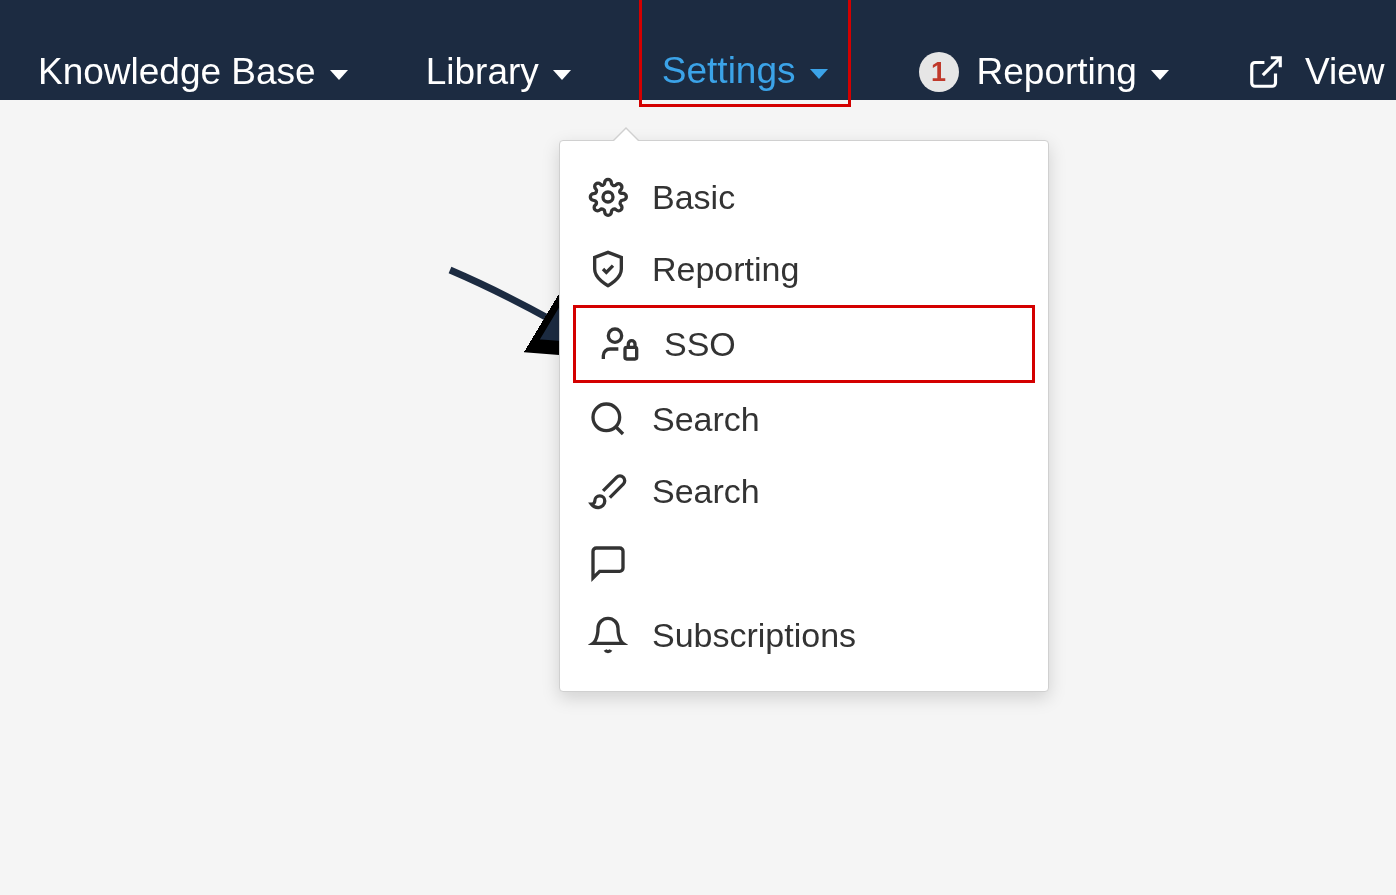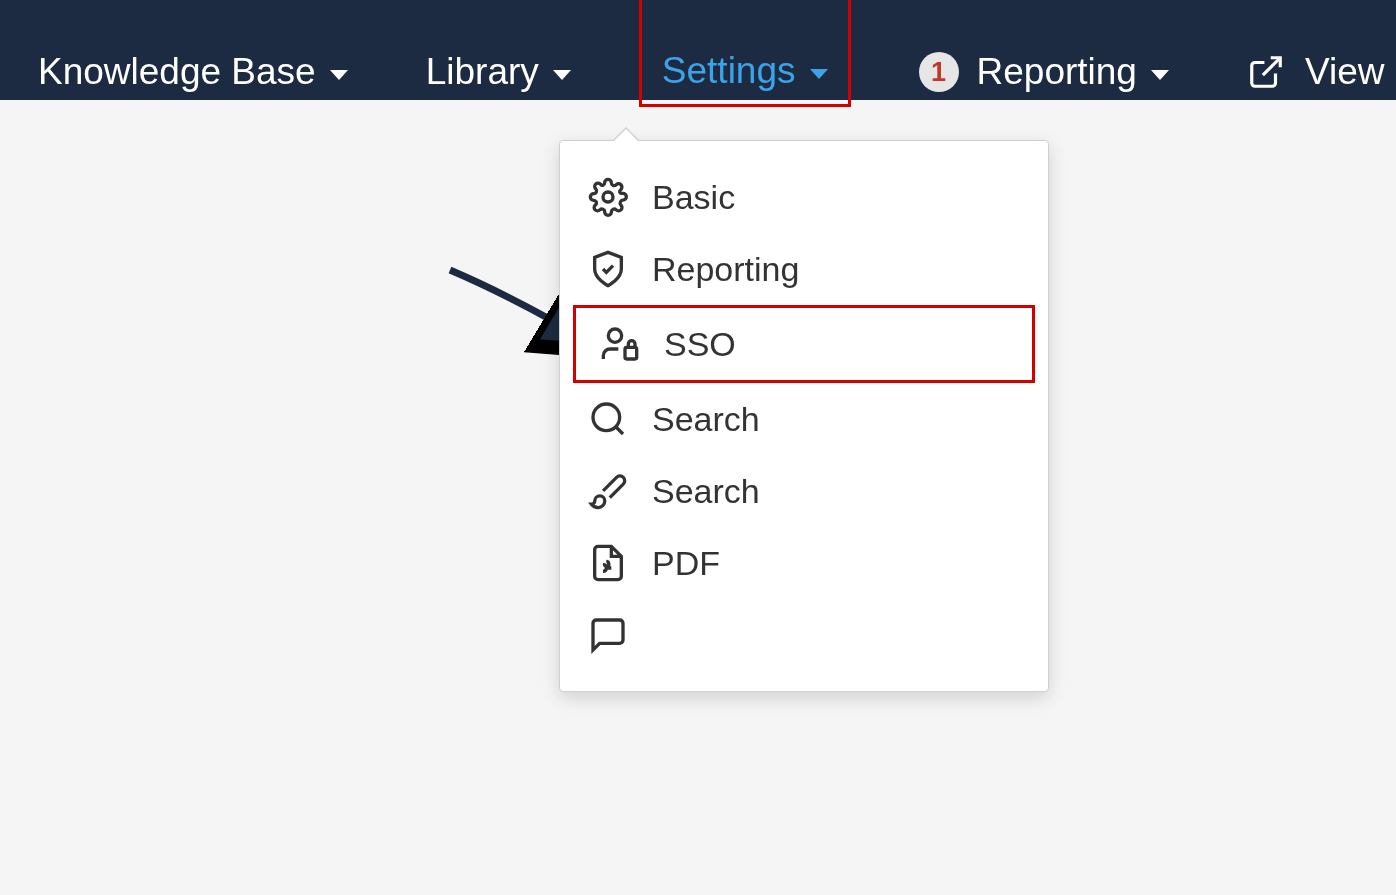--- a/index.html
+++ b/index.html
@@ -273,34 +273,33 @@
       <span class="mi-icon">
         <svg viewBox="0 0 24 24" width="40" height="40">
             <path d="M9.06 11.9l8.07-8.06a2.85 2.85 0 1 1 4.03 4.03l-8.06 8.07"></path>
             <path d="M7.07 14.94c-1.66 0-3 1.35-3 3 0 1.31-1.16 2-2 2 .92 1.22 2.49 2 4 2 2.21 0 4-1.79 4-4 0-1.65-1.34-3-3-3z"></path>
           </svg>
       </span>
       <span>Search</span>
     </div>
 
 
-    <div class="menu-item">
-      <span class="mi-icon">
-        <svg viewBox="0 0 24 24" width="40" height="40">
-            <path d="M14 2H6a2 2 0 0 0-2 2v16a2 2 0 0 0 2 2h12a2 2 0 0 0 2-2V8z"></path>
-            <polyline points="14 2 14 8 20 8"></polyline>
-            <path d="M9 13c1 0 2 .5 2 2s-1 2-2 2m2-2h3m-3-4c2 0 2 4 0 4"></path>
-          </svg>
-      </span>
-      <span>PDF</span>
-    </div>
 
     <div class="menu-item">
       <span class="mi-icon">
         <svg viewBox="0 0 24 24" width="40" height="40">
             <path d="M21 15a2 2 0 0 1-2 2H7l-4 4V5a2 2 0 0 1 2-2h14a2 2 0 0 1 2 2z"></path>
           </svg>
       </span>
     </div>
 
+    <div class="menu-item">
+      <span class="mi-icon">
+        <svg viewBox="0 0 24 24" width="40" height="40">
+            <path d="M18 8a6 6 0 0 0-12 0c0 7-3 9-3 9h18s-3-2-3-9"></path>
+            <path d="M13.73 21a2 2 0 0 1-3.46 0"></path>
+          </svg>
+      </span>
+      <span>Subscriptions</span>
+    </div>
 
   </div>
 </div>
 
 </body></html>

